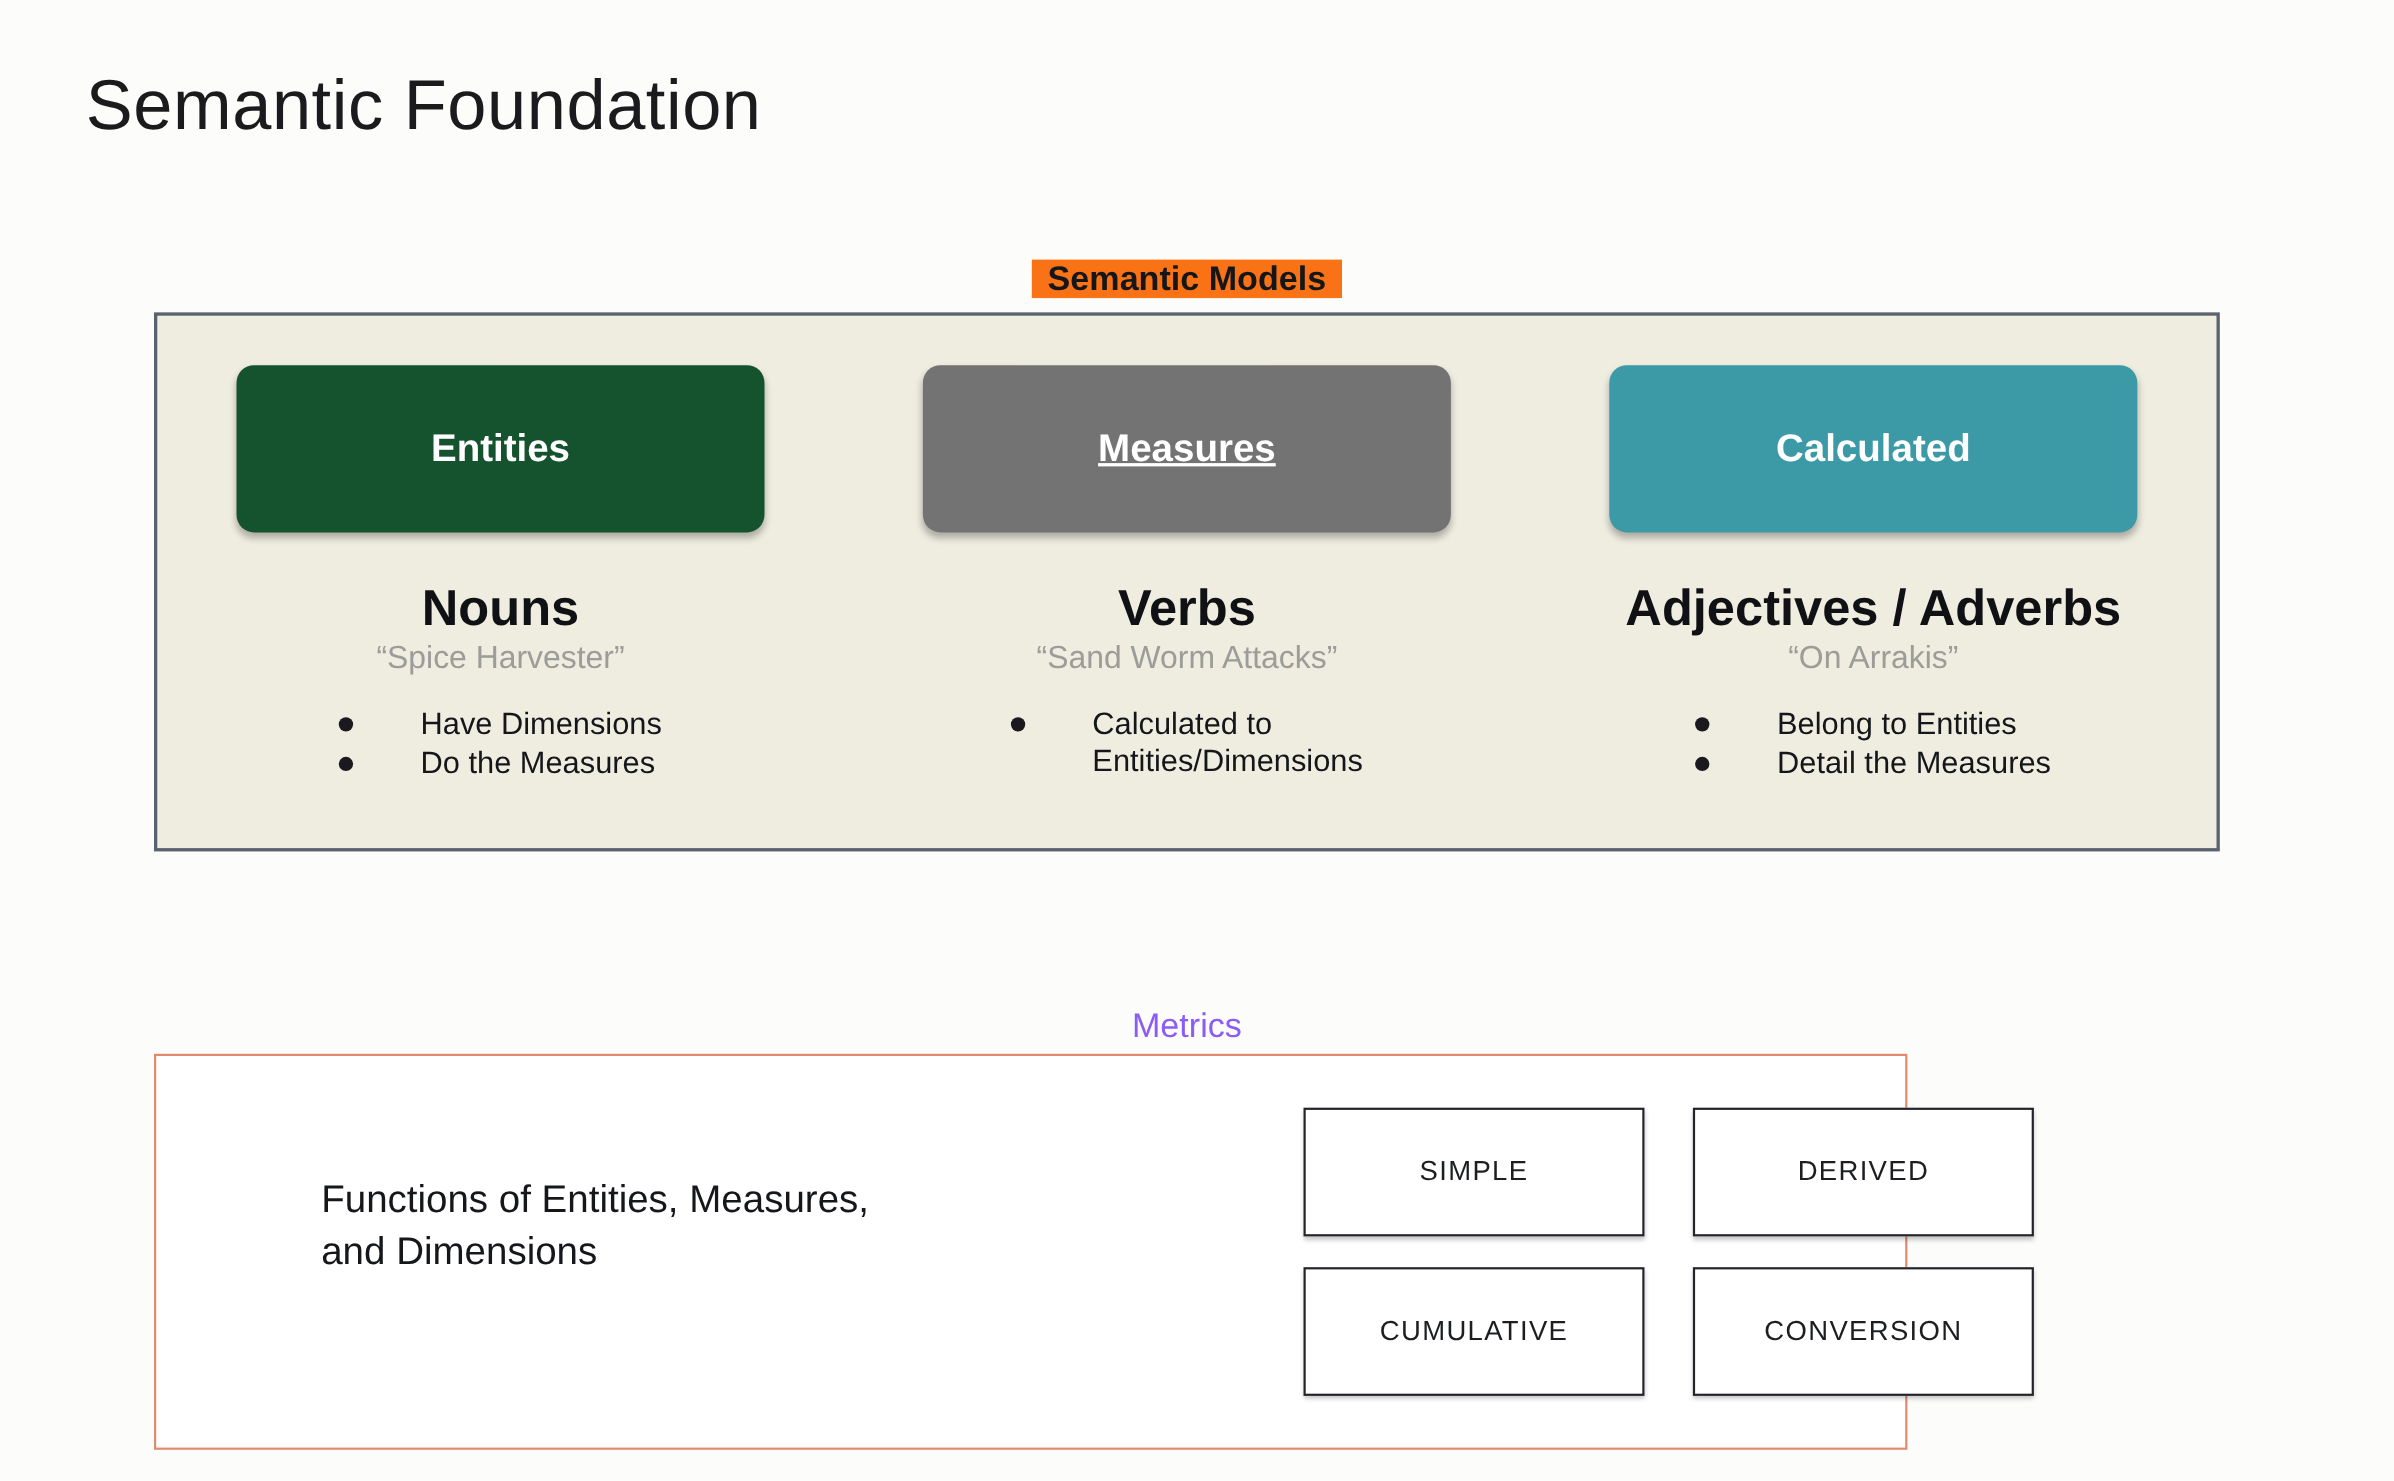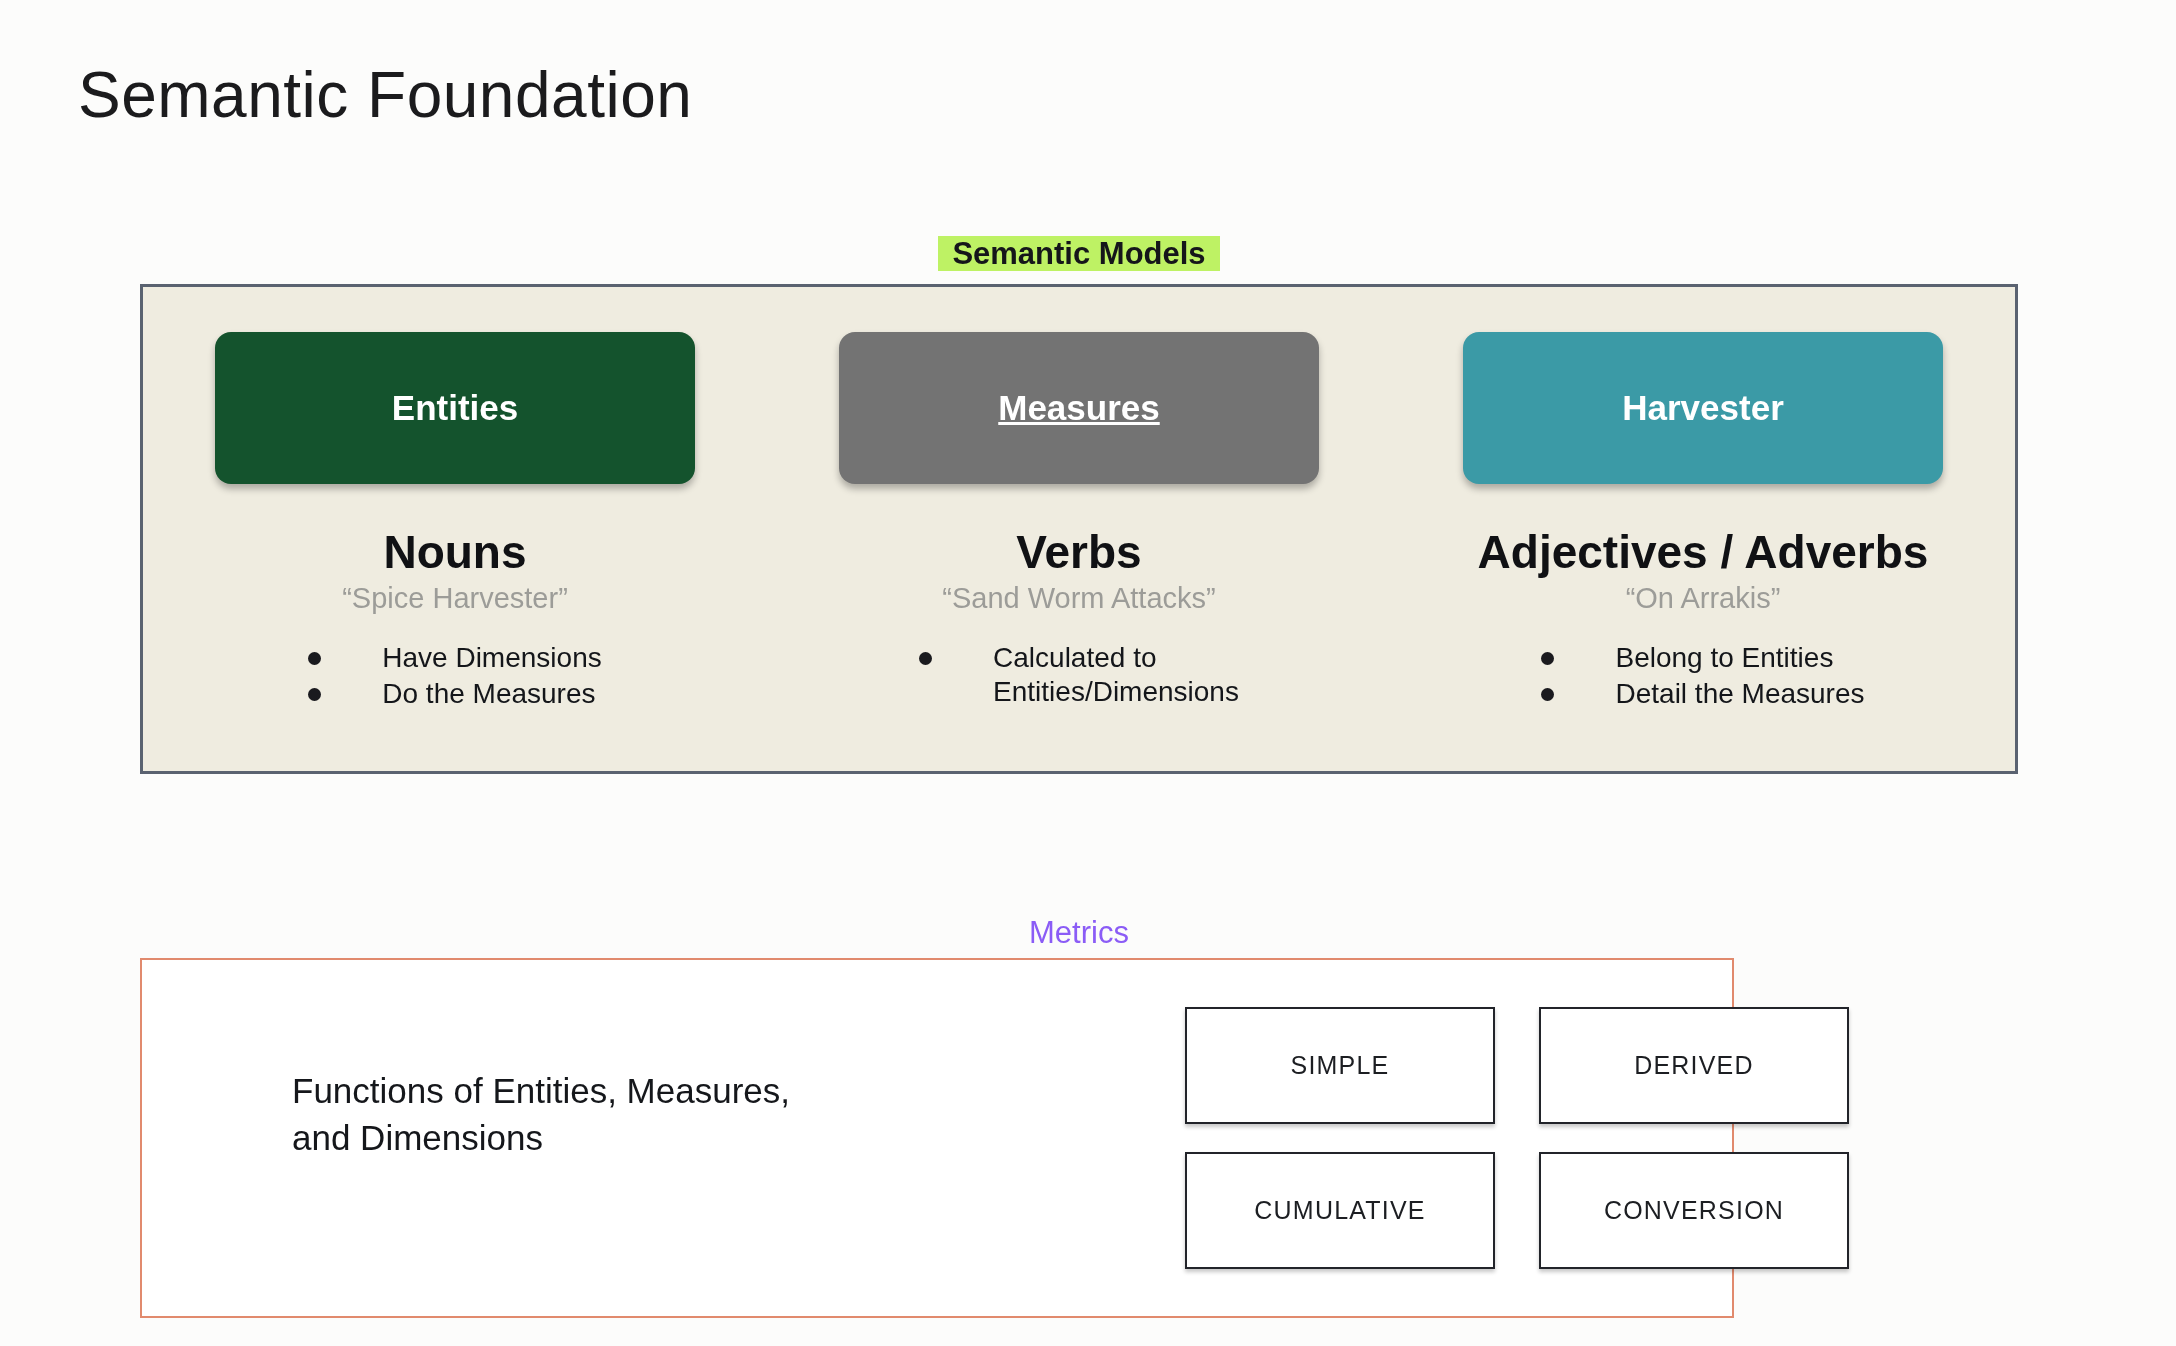--- a/index.html
+++ b/index.html
@@ -41,21 +41,21 @@
     top: 0;
     width: 1878px;
     text-align: center;
     font-size: 31px;
     font-weight: bold;
     color: #15161a;
     z-index: 5;
     background: transparent;
   }
   #semantic-models-heading span {
-    background: #bef264;
+    background: #f97316;
     padding: 0 14px;
   }
   #semantic-models-panel {
     position: absolute;
     left: 0;
     top: 48px;
     width: 1878px;
     height: 490px;
     box-sizing: border-box;
     background: #efece0;
@@ -228,21 +228,21 @@
         <div class="model-chip chip-measures">Measures</div>
         <div class="pos-title">Verbs</div>
         <div class="pos-example">“Sand Worm Attacks”</div>
         <ul class="pos-bullets">
           <li><span class="bullet-dot"></span><span style="white-space:pre-line">Calculated to
 Entities/Dimensions</span></li>
         </ul>
       </div>
 
       <div class="model-col">
-        <div class="model-chip chip-dimensions">Harvester</div>
+        <div class="model-chip chip-dimensions">Calculated</div>
         <div class="pos-title">Adjectives / Adverbs</div>
         <div class="pos-example">“On Arrakis”</div>
         <ul class="pos-bullets">
           <li><span class="bullet-dot"></span><span>Belong to Entities</span></li>
           <li><span class="bullet-dot"></span><span>Detail the Measures</span></li>
         </ul>
       </div>
 
     </div>
   </div>

